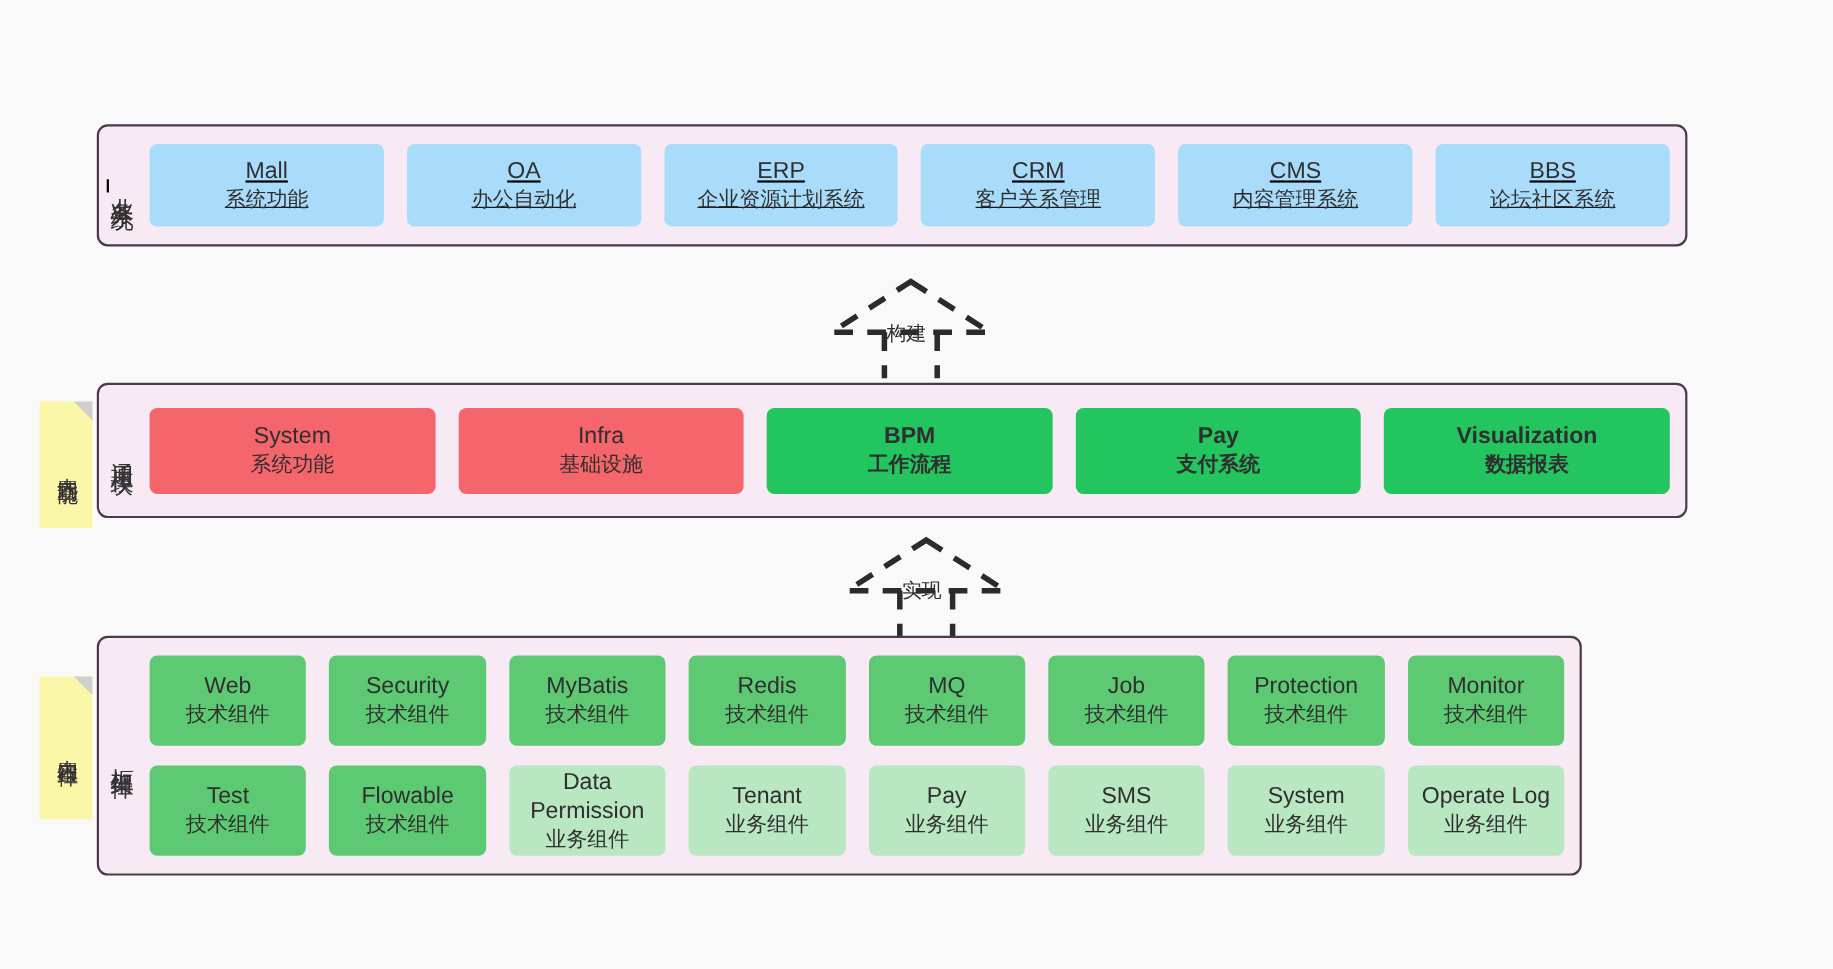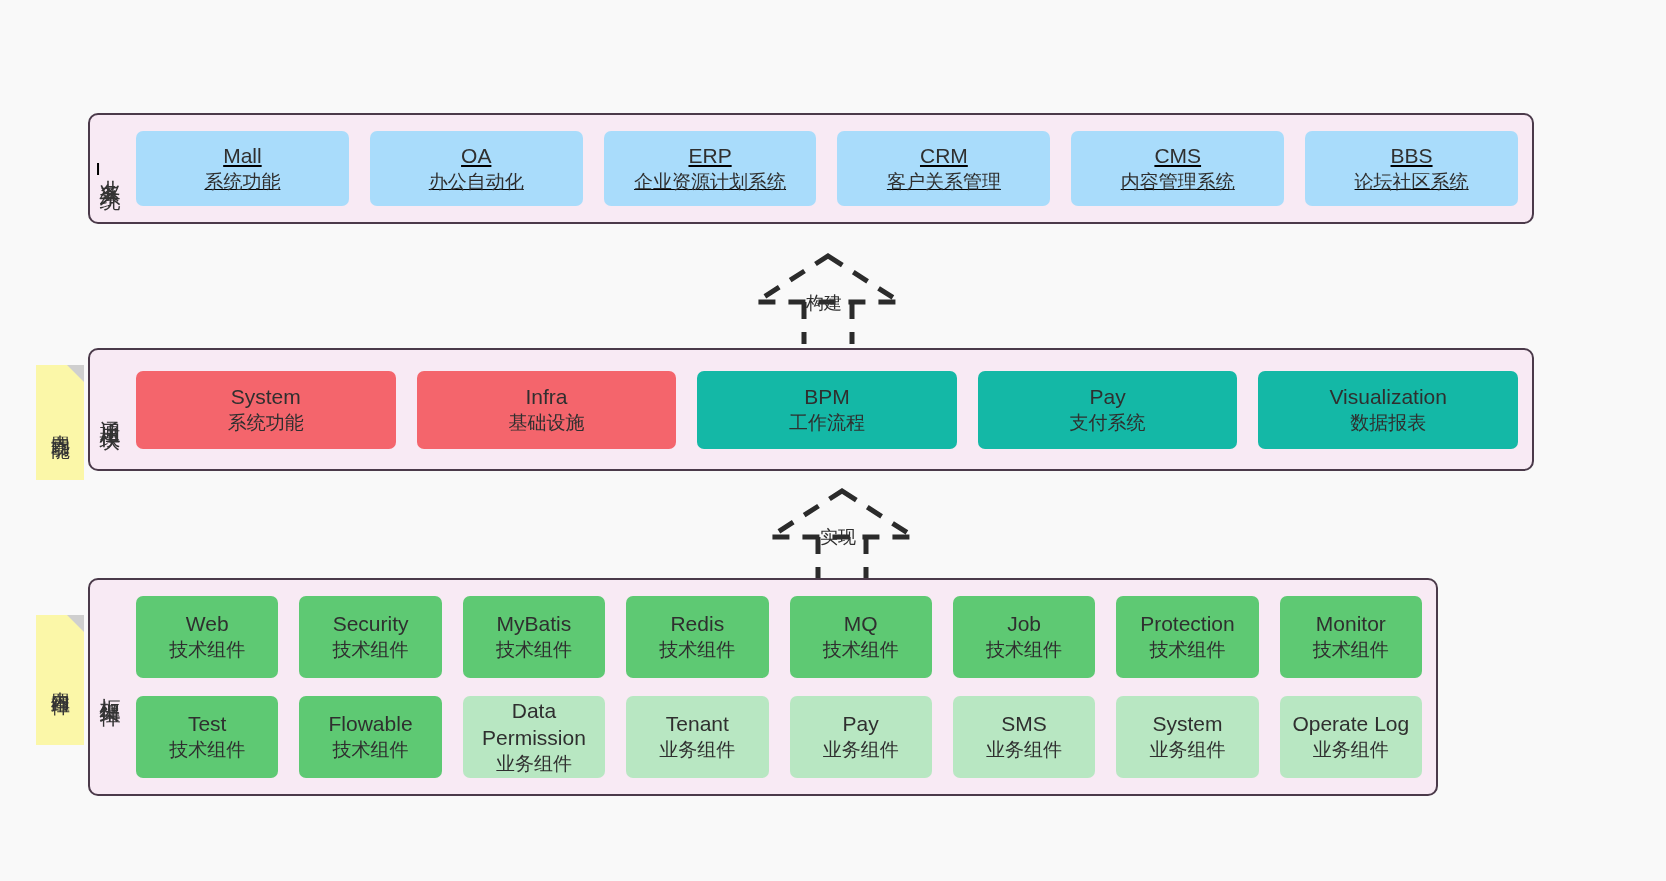--- a/index.html
+++ b/index.html
@@ -75,21 +75,21 @@
     line-height: 1.28;
     box-sizing: border-box;
     padding: 4px 6px;
     user-select: none;
   }
   .node .t1 { font-size: 21px; }
   .node .t2 { font-size: 19px; }
 
   .blue  { background: #a9dcfb; }
   .red   { background: #f4656c; }
-  .pink  { background: #14b8a6; }
+  .pink  { background: #22c55e; font-weight: bold; }
   .green { background: #5ec973; }
   .lgreen{ background: #b8e7c2; }
 
   
   #layer-business { left: 88px; top: 113px; width: 1446px; height: 111px; text-decoration: underline; }
   #layer-business .node { height: 75px; }
 
   #layer-common { left: 88px; top: 348px; width: 1446px; height: 123px; }
   #layer-common .node { height: 78px; }
 

